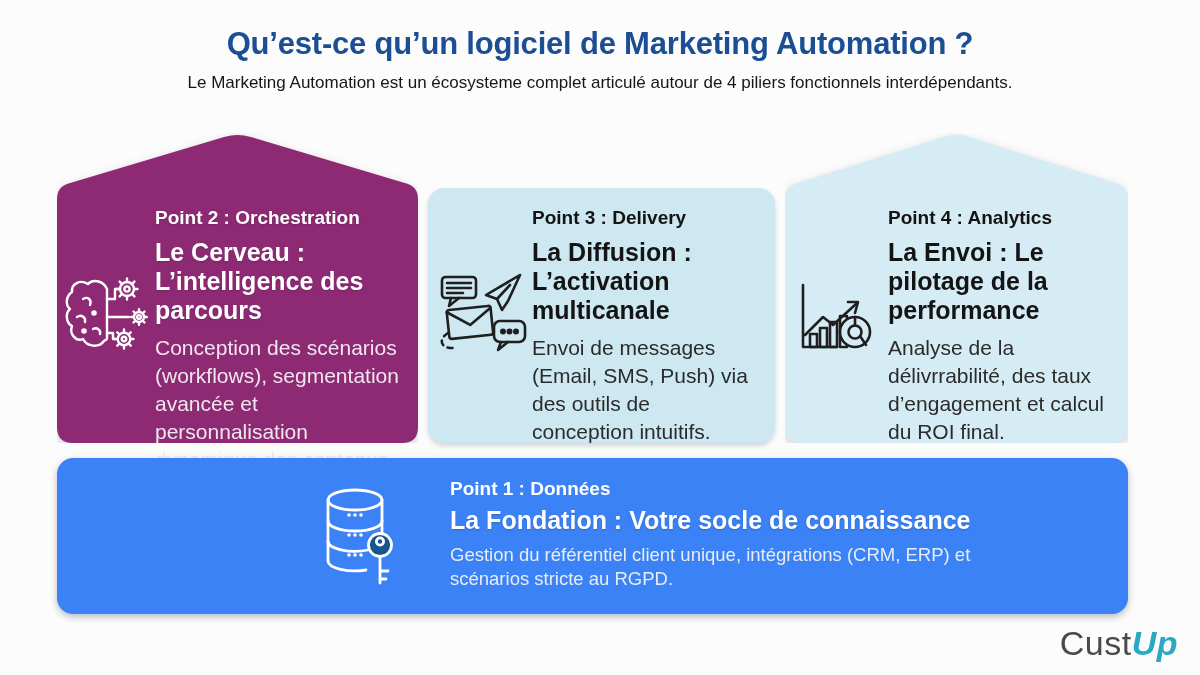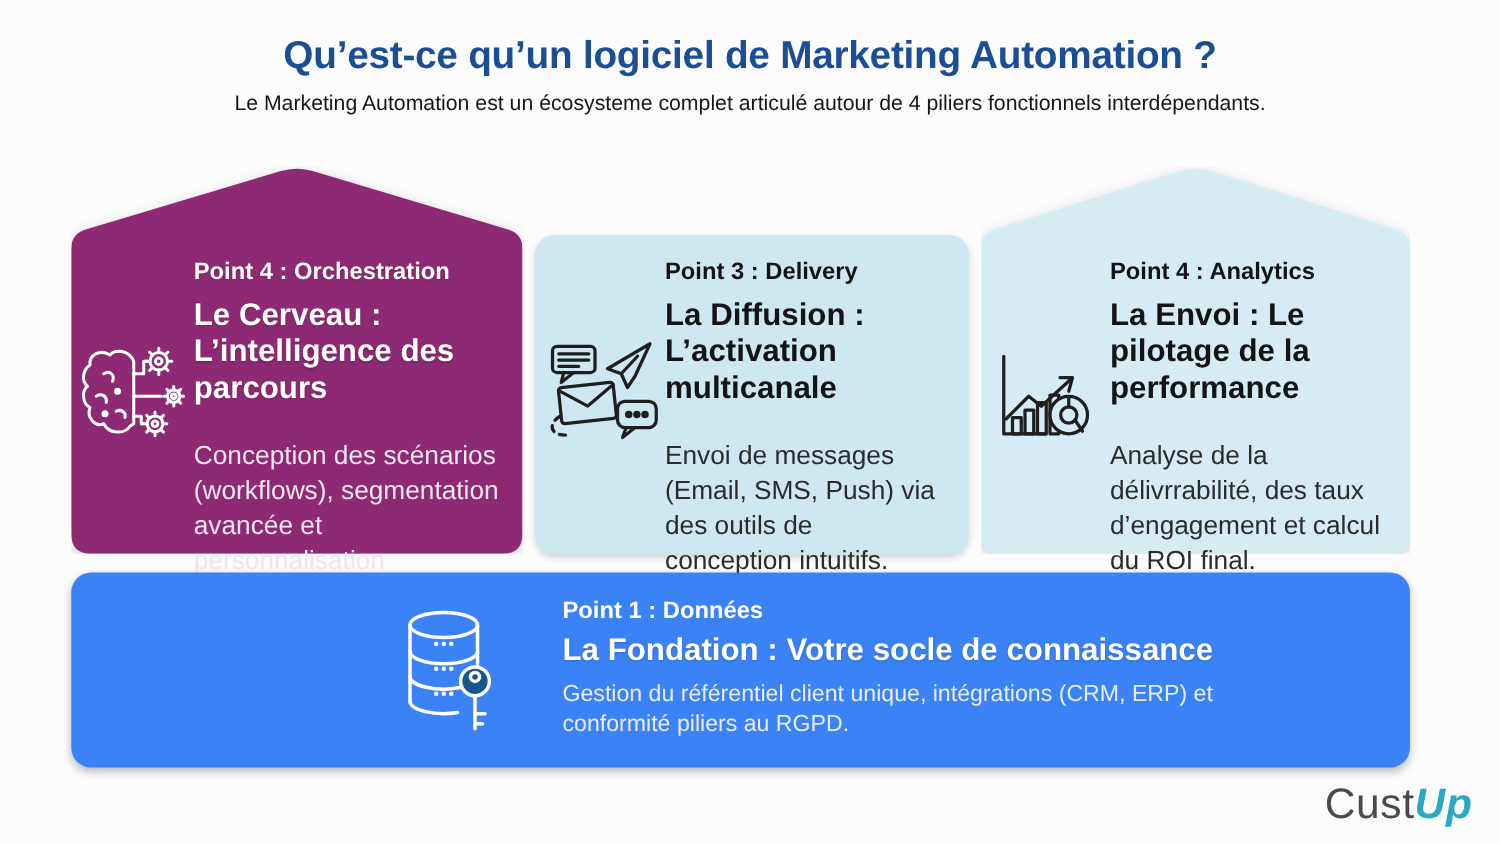--- a/index.html
+++ b/index.html
@@ -31,21 +31,21 @@
     box-shadow: 0 3px 5px rgba(40,40,60,0.18);
   }
   .card-analytics { left: 785px; width: 354px; padding-left: 16px; }
 
   .card-text { position: absolute; top: 74px; width: 258px; }
   .card-orchestration .card-text { left: 98px; width: 252px; }
   .card-delivery .card-text { left: 104px; width: 240px; }
   .card-analytics .card-text { left: 103px; width: 228px; }
 
   .card-label { font-size: 19px; font-weight: 700; margin-bottom: 9px; }
-  .card-heading { font-size: 25px; font-weight: 700; line-height: 1.16; margin-bottom: 26px; white-space: pre-line; }
+  .card-heading { font-size: 25px; font-weight: 700; line-height: 1.16; margin-bottom: 9px; white-space: pre-line; }
   .card-body { font-size: 21px; line-height: 1.33; white-space: pre-line; }
 
   .card-light .card-label, .card-light .card-heading { color: #141414; }
   .card-light .card-body { color: #2b2b2b; }
   .card-dark .card-label, .card-dark .card-heading { color: #ffffff; text-shadow: 0 1px 2px rgba(0,0,0,0.18); }
   .card-dark .card-body { color: #f0e6ee; }
 
   .card-icon { position: absolute; }
   .card-orchestration .card-icon { left: 6px; top: 142px; }
   .card-delivery .card-icon { left: 8px; top: 138px; }
@@ -102,21 +102,21 @@
             <path d="M0 -5 V-7.8 M3.5 -3.5 L5.5 -5.5 M5 0 H7.8 M3.5 3.5 L5.5 5.5 M0 5 V7.8 M-3.5 3.5 L-5.5 5.5 M-5 0 H-7.8 M-3.5 -3.5 L-5.5 -5.5"></path>
           </g>
           <g transform="translate(61,64)">
             <circle r="6.3"></circle>
               <circle r="2.3"></circle>
             <path d="M0 -6.3 V-9.5 M4.5 -4.5 L6.7 -6.7 M6.3 0 H9.5 M4.5 4.5 L6.7 6.7 M0 6.3 V9.5 M-4.5 4.5 L-6.7 6.7 M-6.3 0 H-9.5 M-4.5 -4.5 L-6.7 -6.7"></path>
           </g>
         </svg>
       </div>
       <div class="card-text">
-        <div class="card-label">Point 4 : Orchestration</div>
+        <div class="card-label">Point 2 : Orchestration</div>
         <div class="card-heading">Le Cerveau :
 L’intelligence des
 parcours</div>
         <div class="card-body">Conception des scénarios
 (workflows), segmentation
 avancée et personnalisation
 dynamique des contenus.</div>
       </div>
     </div>
 
@@ -206,21 +206,21 @@
         </g>
         <circle cx="60" cy="62" r="11.5" fill="#175590"></circle>
         <circle cx="60" cy="58.5" r="3.6" fill="#175590"></circle>
         <path d="M 60 73.5 V 100 M 60 88 H 68 M 60 96 H 66" fill="none"></path>
       </svg>
     </div>
     <div class="foundation-text">
       <div class="foundation-label">Point 1 : Données</div>
       <div class="foundation-heading">La Fondation : Votre socle de connaissance</div>
       <div class="foundation-body">Gestion du référentiel client unique, intégrations (CRM, ERP) et
-conformité piliers au RGPD.</div>
+scénarios stricte au RGPD.</div>
     </div>
   </div>
 
   <div class="logo">
     <span class="logo-cust">Cust</span><span class="logo-up">Up</span>
   </div>
 
 </div>
 
 </body></html>

